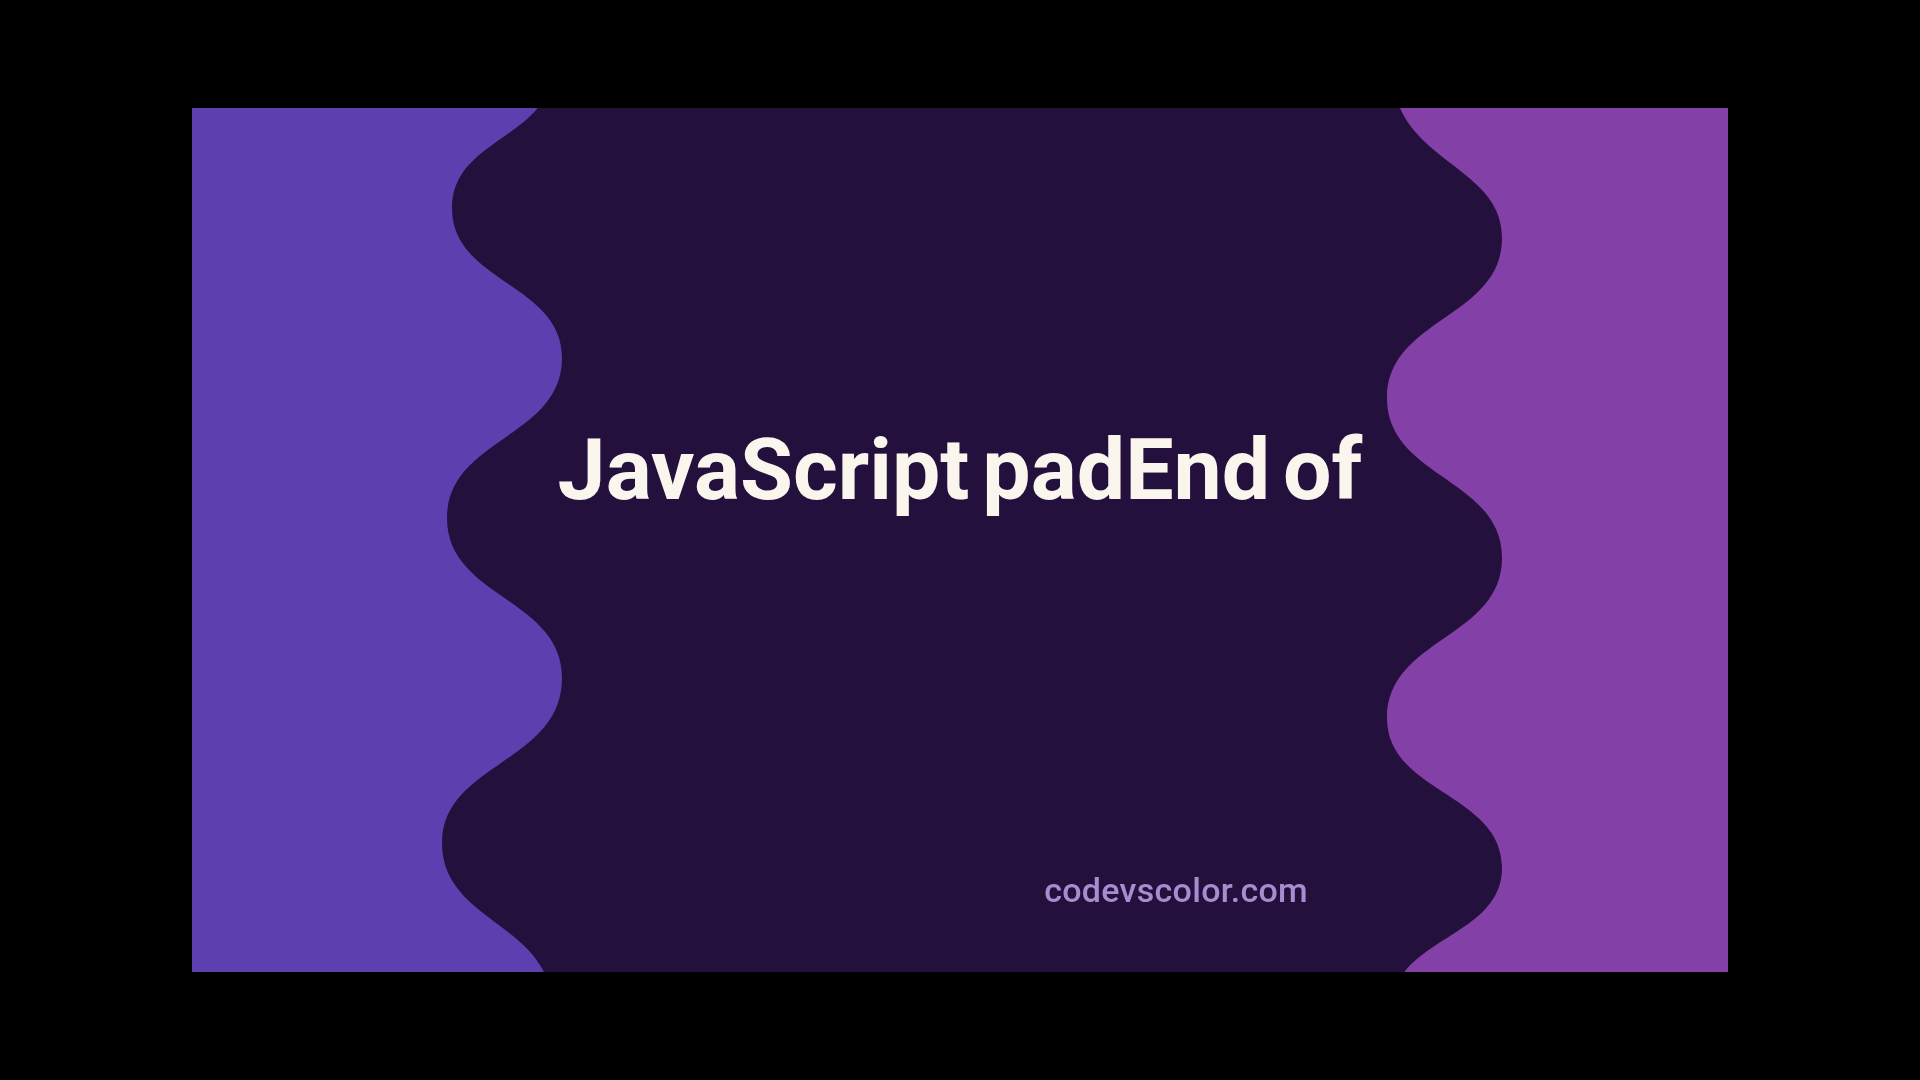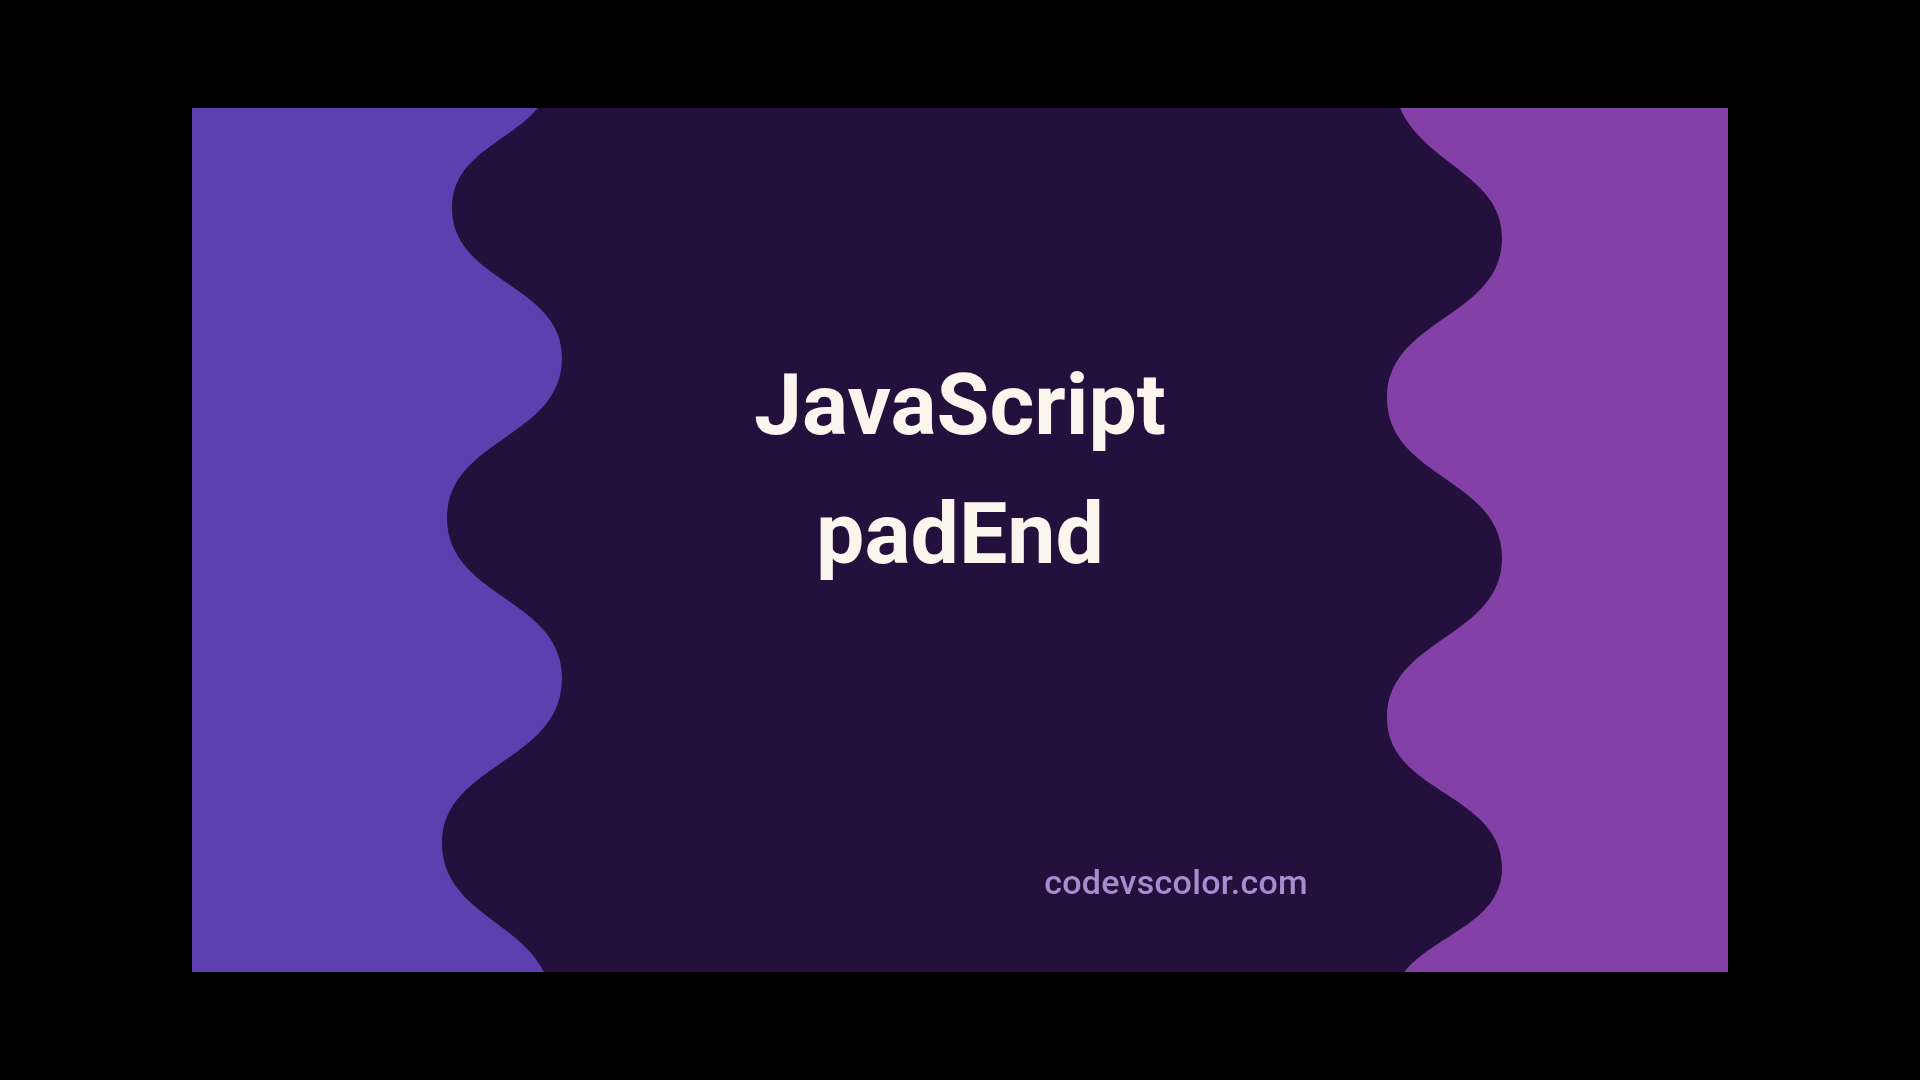--- a/index.html
+++ b/index.html
@@ -27,38 +27,38 @@
   .blob {
     position: absolute;
     inset: 0;
     z-index: 2;
   }
   .title {
     position: absolute;
     inset: 0;
     z-index: 3;
     display: flex;
-    flex-direction: column;
+    flex-direction: row;
     align-items: center;
     justify-content: center;
     gap: 0.15em;
     padding-top: 24px;
     padding-bottom: 200px;
     color: #FAF6EE;
     font-weight: 700;
     font-size: 86px;
     line-height: 1.35;
     text-align: center;
     margin-top: 36px;
   }
   .credit {
     position: absolute;
     z-index: 3;
     right: 420px;
-    bottom: 70px;
+    bottom: 62px;
     color: #A98BCF;
     font-size: 34px;
     font-weight: 500;
     letter-spacing: 0.3px;
   }
 </style>
 </head>
 <body>
 
 <div class="card">
@@ -80,16 +80,17 @@
       C 1195 530, 1310 530, 1310 450
       C 1310 370, 1195 370, 1195 290
       C 1195 210, 1310 210, 1310 130
       C 1310 55, 1200 55, 1200 -40
       Z"></path>
   </svg>
 
   <div class="title">
     <div>JavaScript</div>
     <div>padEnd</div>
+    <div>of</div>
   </div>
 
   <div class="credit">codevscolor.com</div>
 </div>
 
 </body></html>

